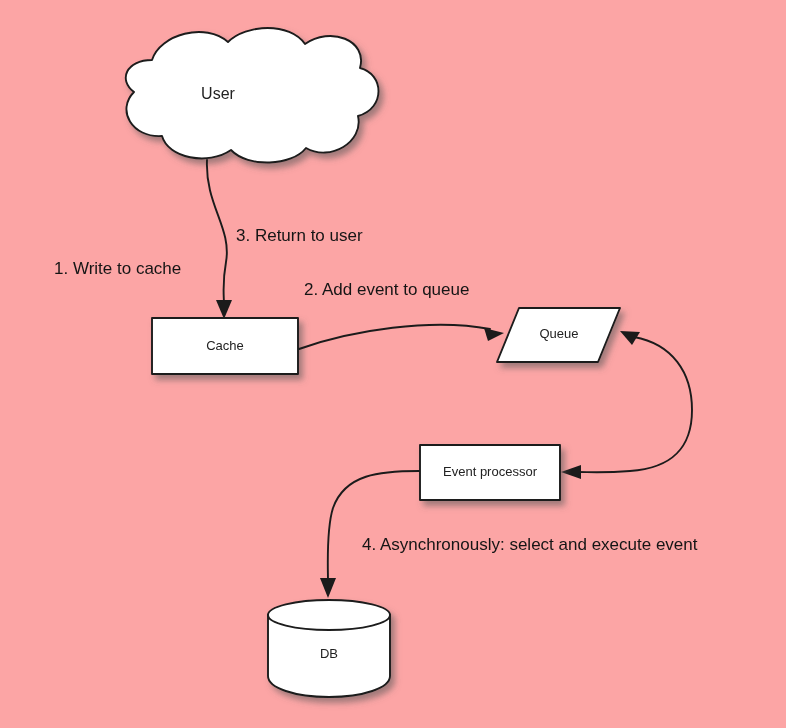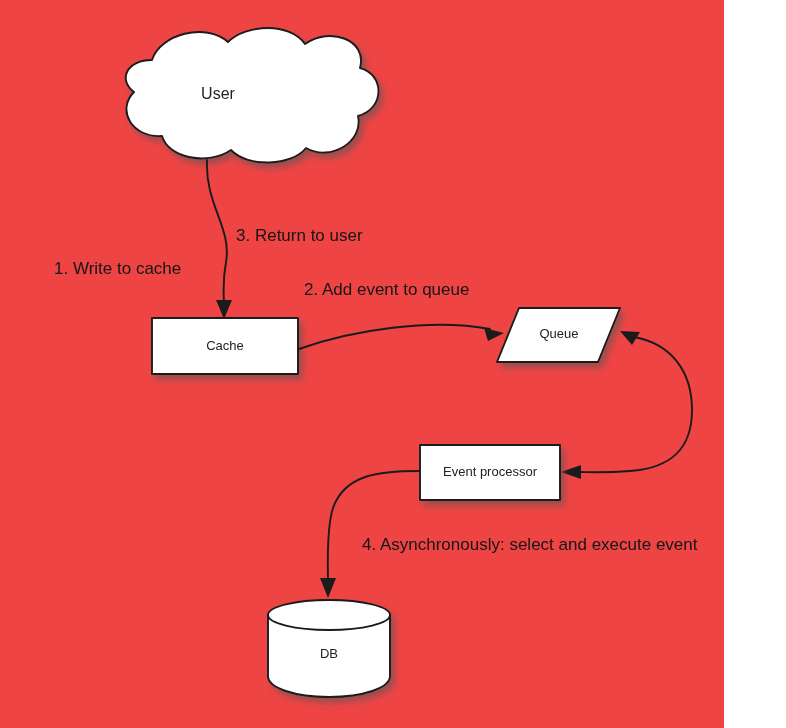--- a/index.html
+++ b/index.html
@@ -10,23 +10,23 @@
   }
   body {
     width: 786px;
     height: 728px;
     font-family: "Liberation Sans", sans-serif;
     color: #1a1a1a;
     overflow: hidden;
   }
   #diagram-root {
     position: relative;
-    width: 724px;
+    width: 786px;
     height: 728px;
-    background: #ef4444;
+    background: #fca5a5;
   }
   svg#diagram-canvas {
     position: absolute;
     top: 0;
     left: 0;
     width: 786px;
     height: 728px;
     display: block;
   }
   .node-label {

